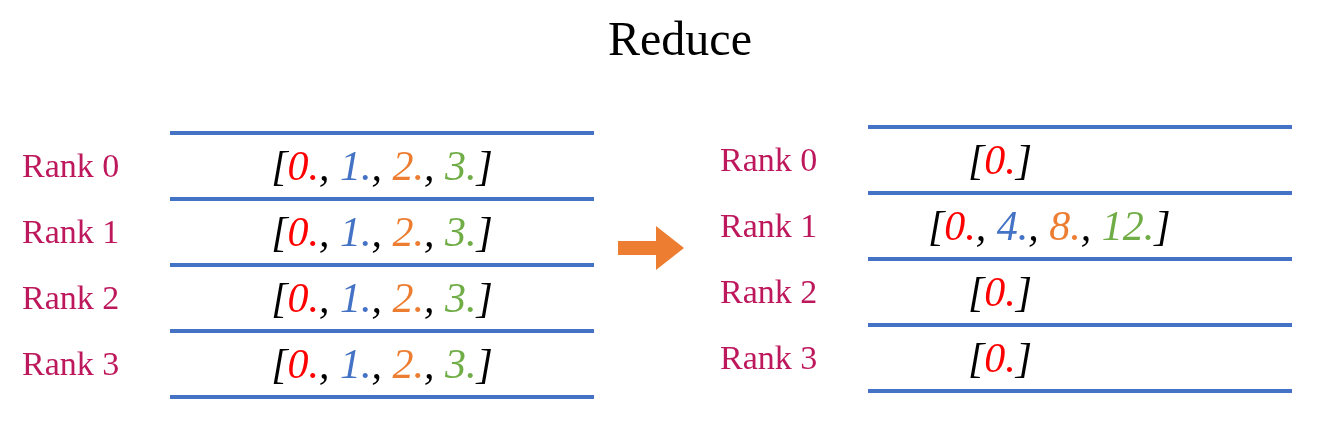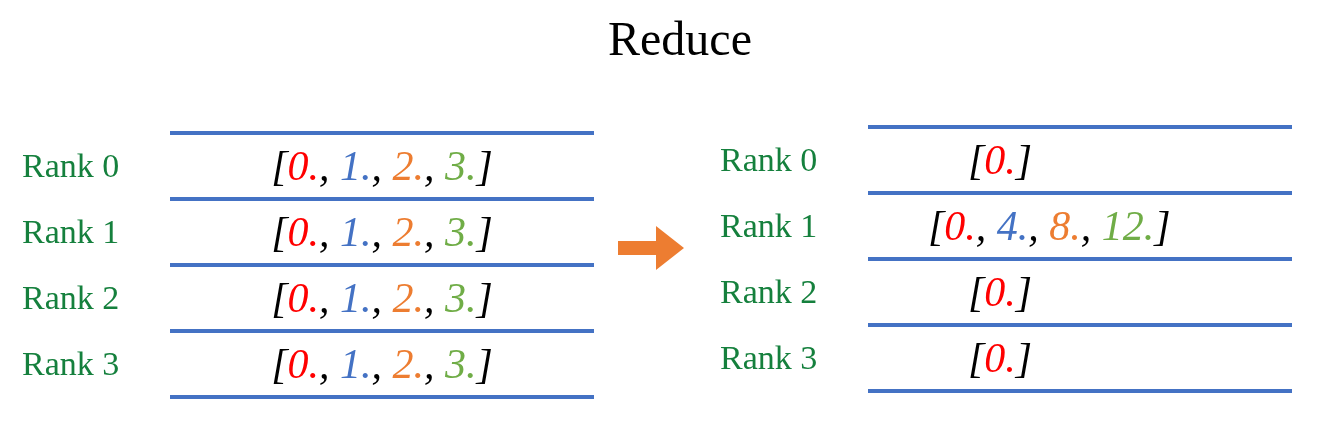--- a/index.html
+++ b/index.html
@@ -38,21 +38,21 @@
     align-items: center;
     justify-content: center;
   }
   .row .label {
     position: absolute;
     left: -148px;
     top: 50%;
     transform: translateY(-50%);
     font-size: 34px;
     white-space: nowrap;
-    color: #15803d;
+    color: #be185d;
     text-align: right;
   }
   .value {
     font-size: 42px;
     line-height: 1;
     white-space: nowrap;
     font-style: italic;
   }
   
   .table--after .row { justify-content: flex-start; padding-left: 100px; }

